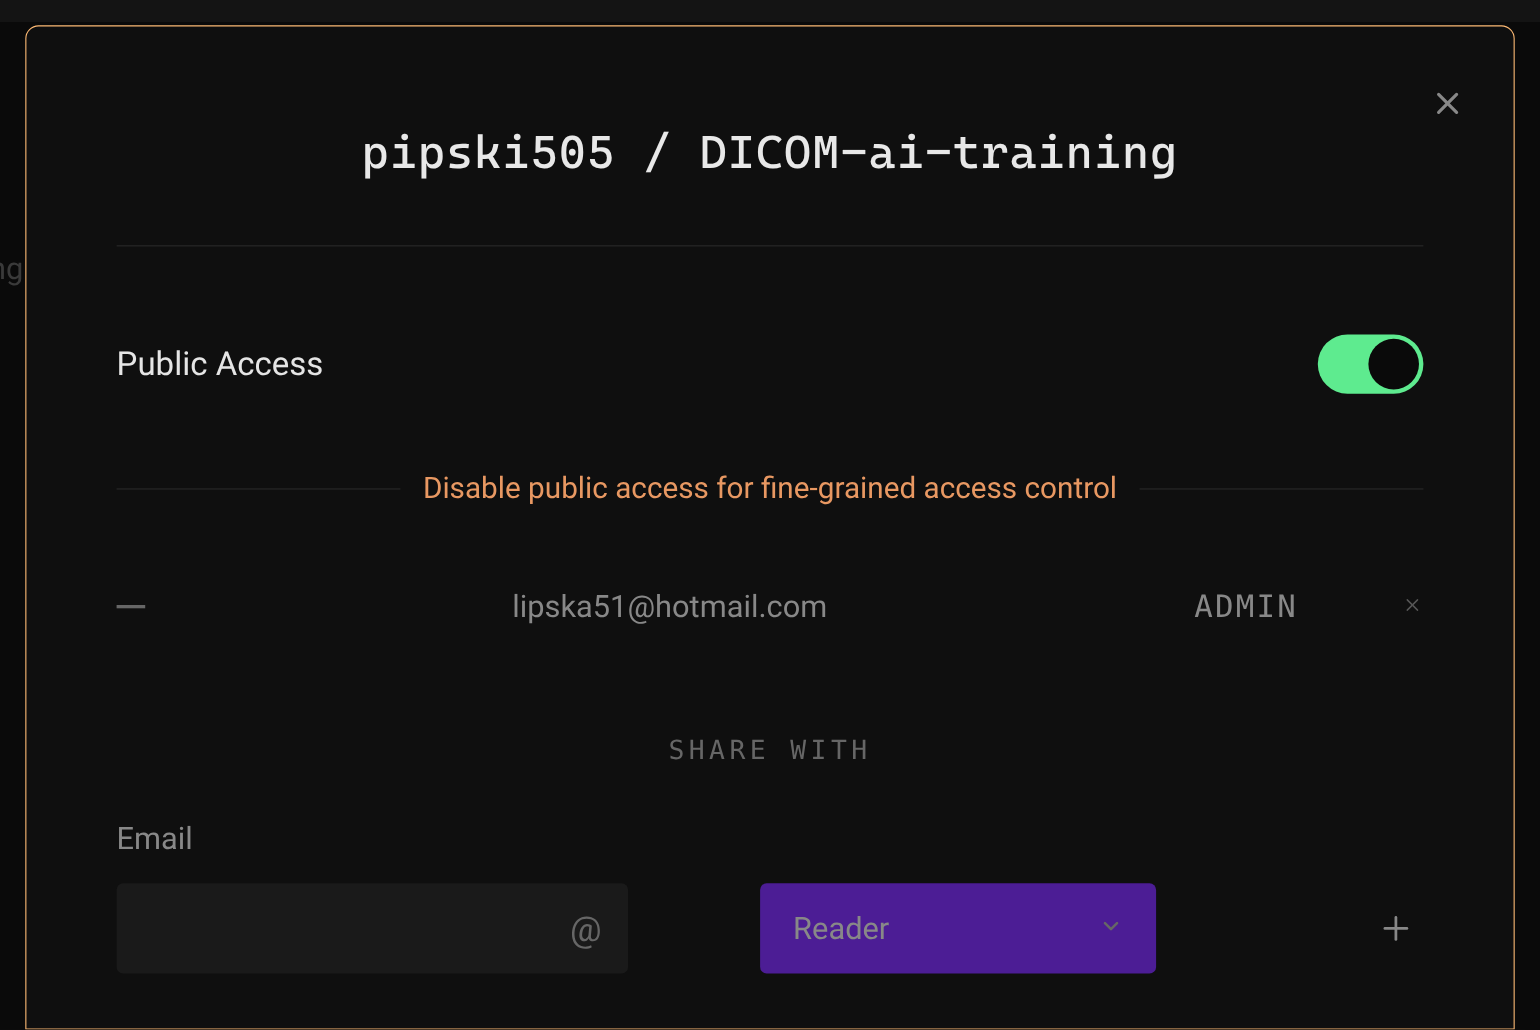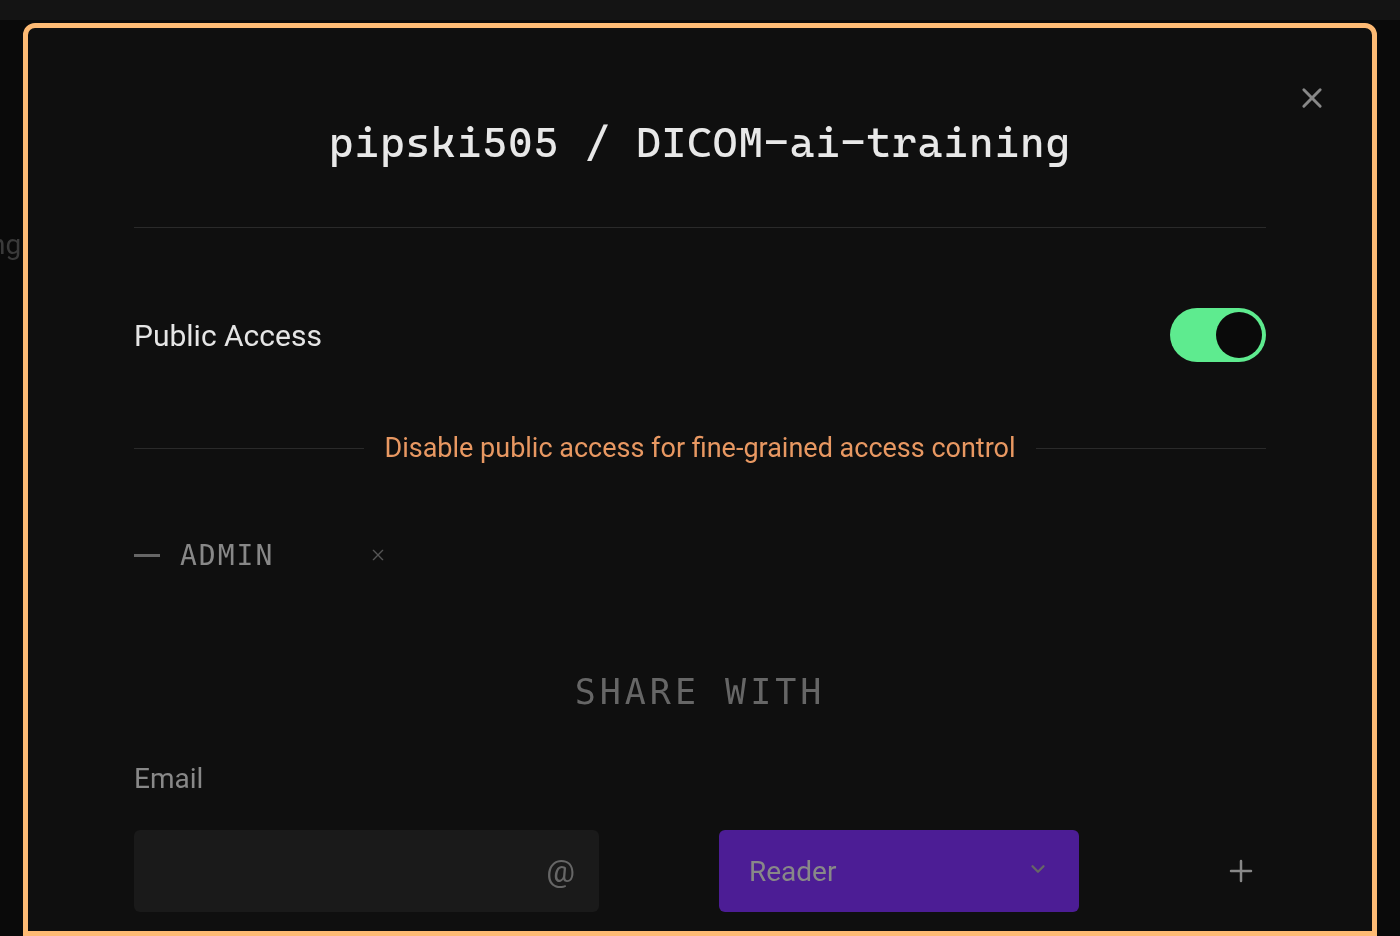--- a/index.html
+++ b/index.html
@@ -38,23 +38,23 @@
       bottom: 0;
       font-size: 30px;
     }
     .modal {
       position: absolute;
       top: 23px;
       left: 23px;
       right: 23px;
       bottom: 0;
       background: #0f0f0f;
-      border: 5px solid #fdba74;
+      border: 1px solid #fdba74;
       border-radius: 12px 12px 0 0;
-      padding: 0 106px;
+      padding: 0 82px;
     }
     .close-btn {
       position: absolute;
       top: 50px;
       right: 40px;
       width: 40px;
       height: 40px;
       display: flex;
       align-items: center;
       justify-content: center;
@@ -149,30 +149,30 @@
     }
     .user-remove {
       color: #555;
       cursor: pointer;
       font-size: 22px;
       width: 20px;
       text-align: center;
     }
     .share-with-label {
       font-family: "SF Mono", Monaco, monospace;
-      font-size: 35px;
+      font-size: 24px;
       color: #666;
       text-align: center;
       letter-spacing: 4px;
       padding: 80px 0 50px 0;
     }
     .email-label {
       font-size: 28px;
       color: #888;
-      margin-bottom: 35px;
+      margin-bottom: 24px;
     }
     .share-form-row {
       display: flex;
       align-items: flex-end;
       gap: 120px;
     }
     .email-field-wrap {
       flex: 0 0 465px;
     }
     .email-input-wrap {
@@ -263,20 +263,21 @@
   </div>
 
   <div class="notice-row">
     <div class="notice-line"></div>
     <div class="notice-text">Disable public access for fine-grained access control</div>
     <div class="notice-line"></div>
   </div>
 
   <div class="user-row">
     <div class="user-dash"></div>
+    <div class="user-email">lipska51@hotmail.com</div>
     <div class="user-role">ADMIN</div>
     <div class="user-remove">
       <svg width="16" height="16" viewBox="0 0 24 24" fill="none" stroke="currentColor" stroke-width="2" stroke-linecap="round">
         <line x1="5" y1="5" x2="19" y2="19"></line>
         <line x1="19" y1="5" x2="5" y2="19"></line>
       </svg>
     </div>
   </div>
 
   <div class="share-with-label">SHARE WITH</div>

